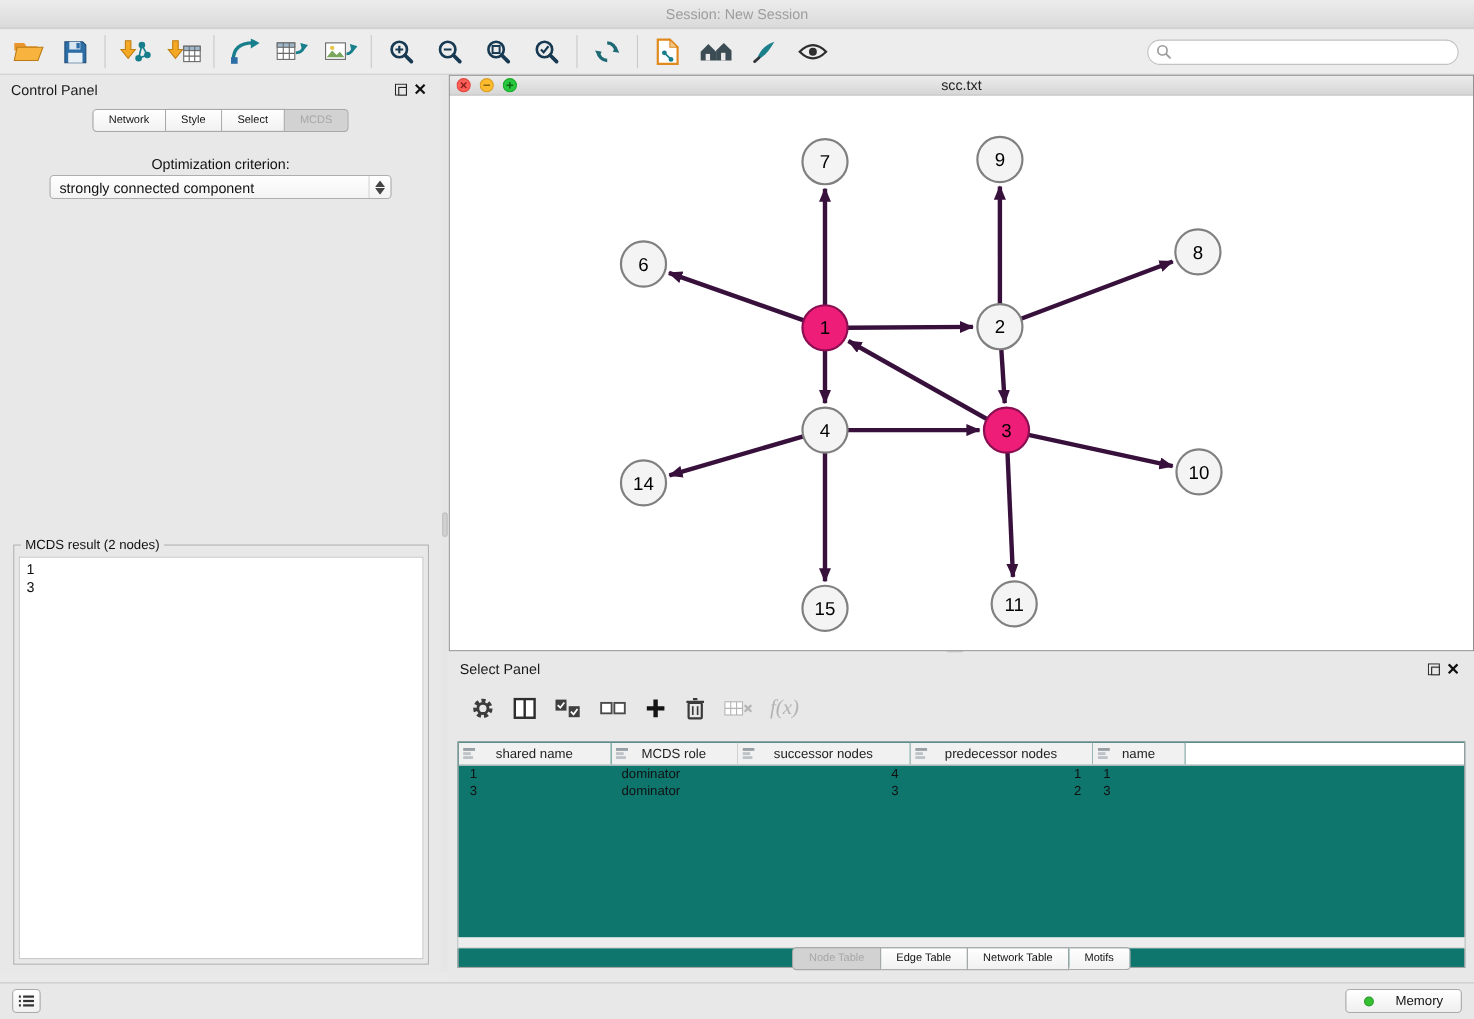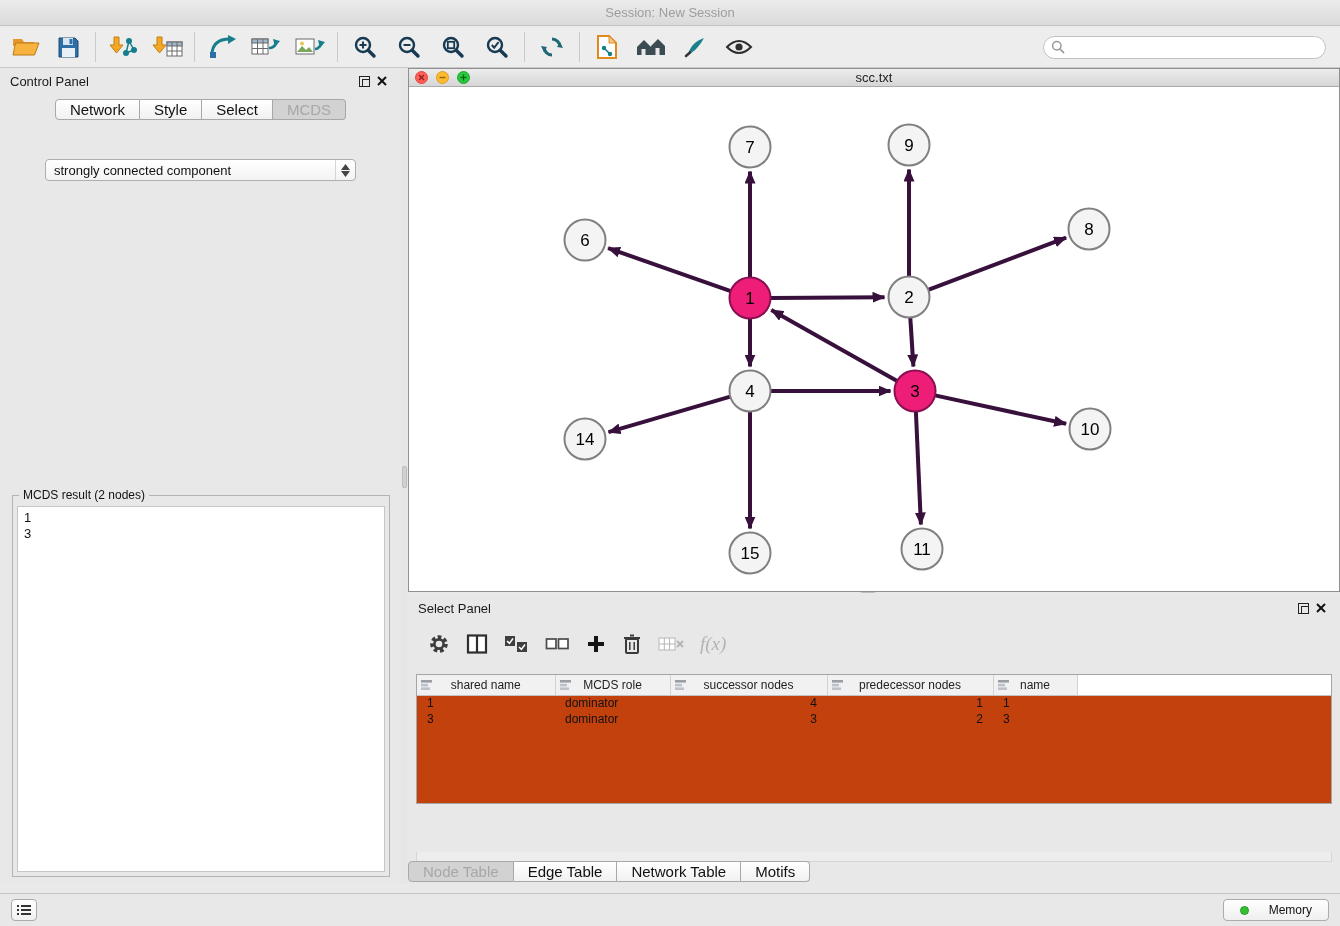--- a/index.html
+++ b/index.html
@@ -21,21 +21,21 @@
     border:1px solid #c2c2c2; border-radius:12px; display:flex; align-items:center; padding:0 7px; }
   .search-box input { border:none; outline:none; flex:1; font-size:12px; font-family:"Liberation Sans",sans-serif; background:transparent; }
 
   
   .control-panel { position:absolute; top:68px; left:0; width:401px; height:816px; background:#e8e8e8; }
   .panel-header { height:26px; display:flex; align-items:center; padding:0 10px; font-size:13px; color:#1a1a1a; }
   .panel-header .spacer { flex:1; }
   .win-mini-btn { width:18px; height:18px; display:flex; align-items:center; justify-content:center; }
 
   .cp-tabs { display:flex; justify-content:center; margin-top:5px; }
-  .seg-tab { height:21px; line-height:19px; padding:0 14px; font-size:15px; color:#111;
+  .seg-tab { height:21px; line-height:19px; padding:0 14px; font-size:10px; color:#111;
     background:linear-gradient(#ffffff,#f1f1f1); border:1px solid #a8a8a8; border-left:none; }
   .seg-tab:first-child { border-left:1px solid #a8a8a8; border-radius:4px 0 0 4px; }
   .seg-tab:last-child { border-radius:0 4px 4px 0; }
   .seg-tab.active { background:#d2d2d2; color:#a7a7a7; }
 
   .opt-label { margin-top:22px; text-align:center; font-size:13px; color:#111; }
   .dropdown { position:absolute; left:45px; top:91px; width:311px; height:22px; background:linear-gradient(#ffffff,#f3f3f3);
     border:1px solid #aeaeae; border-radius:4px; display:flex; align-items:center; font-size:13px; color:#111; padding-left:8px; }
   .dropdown .dd-text { flex:1; white-space:nowrap; overflow:hidden; }
   .dropdown .dd-stepper { width:20px; height:100%; display:flex; flex-direction:column; align-items:center; justify-content:center; gap:1px; border-left:1px solid #d5d5d5; }
@@ -60,29 +60,29 @@
     display:flex; align-items:center; padding:0 6px; position:relative; }
   .traffic { display:flex; gap:8px; align-items:center; }
   .net-title { position:absolute; left:0; right:0; text-align:center; font-size:13px; color:#222; pointer-events:none; }
   .net-canvas { position:relative; width:930px; height:504px; background:#fff; overflow:hidden; }
 
   
   .table-panel { position:absolute; left:408px; top:595px; width:932px; height:295px; background:#e8e8e8; }
   .tp-toolbar { display:flex; align-items:center; gap:16px; padding:8px 0 8px 20px; height:46px; }
   .tp-btn { display:flex; align-items:center; justify-content:center; }
   .fx-label { font-family:"Liberation Serif", serif; font-style:italic; font-size:19px; color:#b3b3b3; }
-  .table-wrap { position:absolute; left:8px; right:8px; top:79px; height:130px; background:#c2410c; border:1px solid #a5a5a5; overflow:hidden; }
+  .table-wrap { position:absolute; left:8px; right:8px; top:79px; height:206px; background:#0f766e; border:1px solid #a5a5a5; overflow:hidden; }
   table.node-table { border-collapse:collapse; width:100%; table-layout:fixed; font-size:12px; color:#111; }
   .node-table th { height:20px; background:#f1f1f1; border-right:1px solid #d2d2d2; border-bottom:1px solid #c3c3c3;
     font-weight:normal; font-size:12px; color:#222; position:relative; text-align:center; }
   .node-table th .hdr-icon { position:absolute; left:4px; top:5px; }
   .node-table th.filler { background:#fff; border-right:none; border-bottom:1px solid #c3c3c3; }
   .node-table td { height:16px; padding:0 10px; font-size:12px; white-space:nowrap; }
   .tbl-scrollstrip { position:absolute; left:8px; right:8px; top:257px; height:10px; background:#ededed; border:1px solid #d5d5d5; border-top:none; }
-  .tp-tabs { position:absolute; left:0; right:0; bottom:8px; display:flex; }
+  .tp-tabs { position:absolute; left:0; right:0; bottom:8px; display:flex; justify-content:center; }
 
   
   .statusbar { position:absolute; left:0; right:0; top:893px; height:33px; background:#e8e8e8; border-top:1px solid #c6c6c6;
     display:flex; align-items:center; padding:0 11px; }
   .status-btn { width:26px; height:22px; background:linear-gradient(#fff,#f0f0f0); border:1px solid #ababab; border-radius:4px;
     display:flex; align-items:center; justify-content:center; }
   .memory-btn { margin-left:auto; height:22px; padding:0 16px; background:linear-gradient(#fff,#efefef); border:1px solid #ababab;
     border-radius:4px; display:flex; align-items:center; gap:20px; font-size:12px; color:#111; }
   .mem-dot { width:9px; height:9px; border-radius:50%; background:#35c02f; border:1px solid #28982a; }
 </style>
@@ -252,20 +252,21 @@
       </span>
     </div>
 
     <div class="cp-tabs">
       <div class="seg-tab">Network</div>
       <div class="seg-tab">Style</div>
       <div class="seg-tab">Select</div>
       <div class="seg-tab active">MCDS</div>
     </div>
 
+    <div class="opt-label">Optimization criterion:</div>
 
     <div class="dropdown">
       <span class="dd-text">strongly connected component</span>
       <span class="dd-stepper">
         <svg width="9" height="6" viewBox="0 0 9 6">
             <path d="M4.5 0 L9 6 H0 z" fill="#444"></path>
           </svg>
         <svg width="9" height="6" viewBox="0 0 9 6">
             <path d="M4.5 6 L0 0 H9 z" fill="#444"></path>
           </svg>

